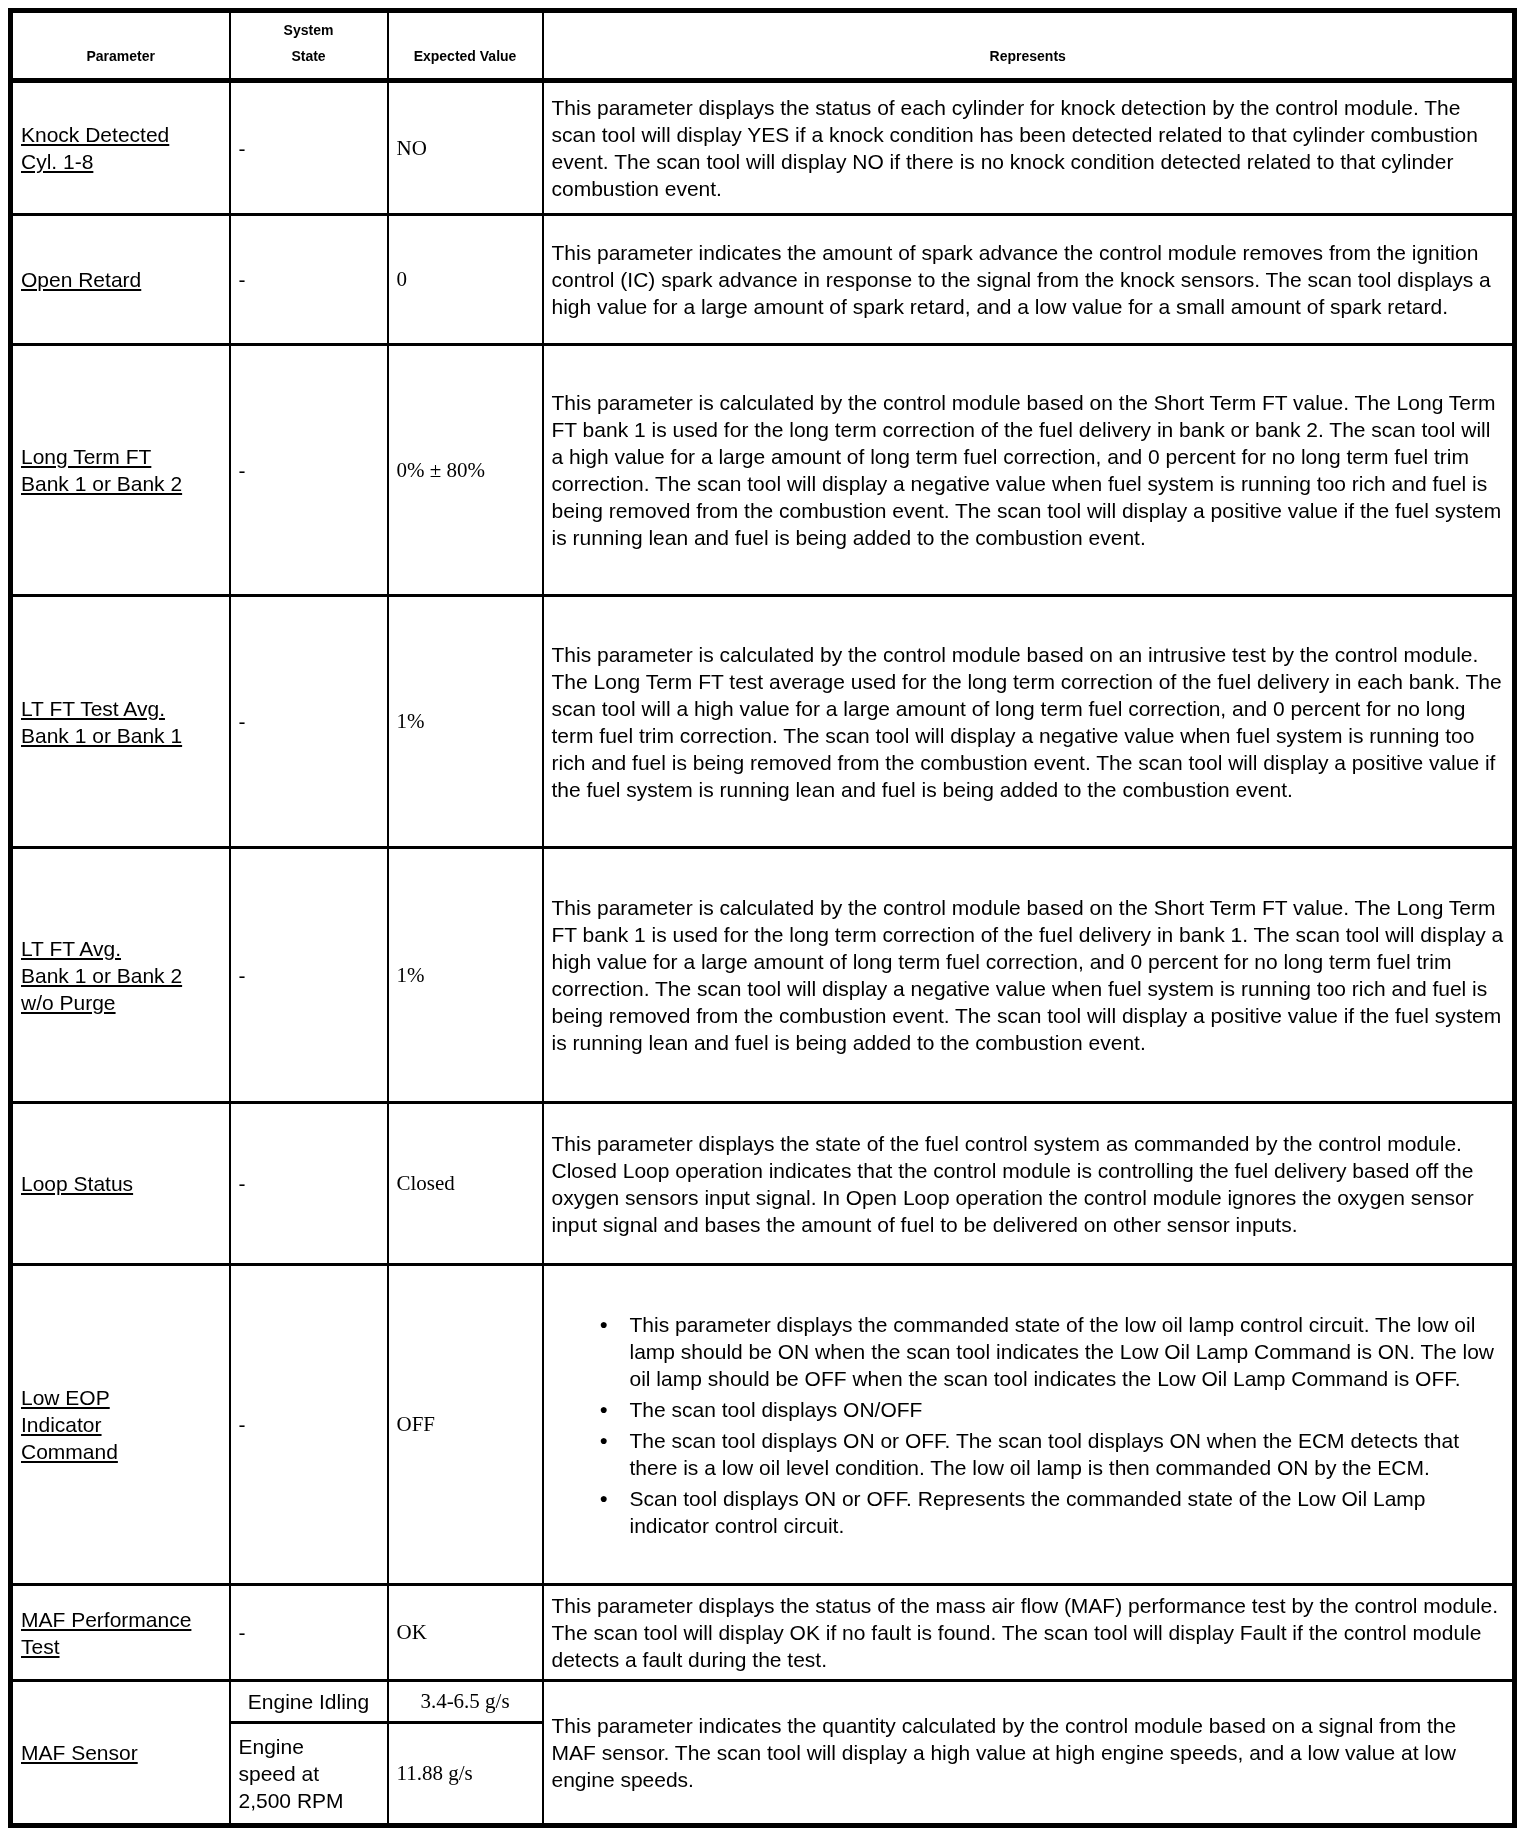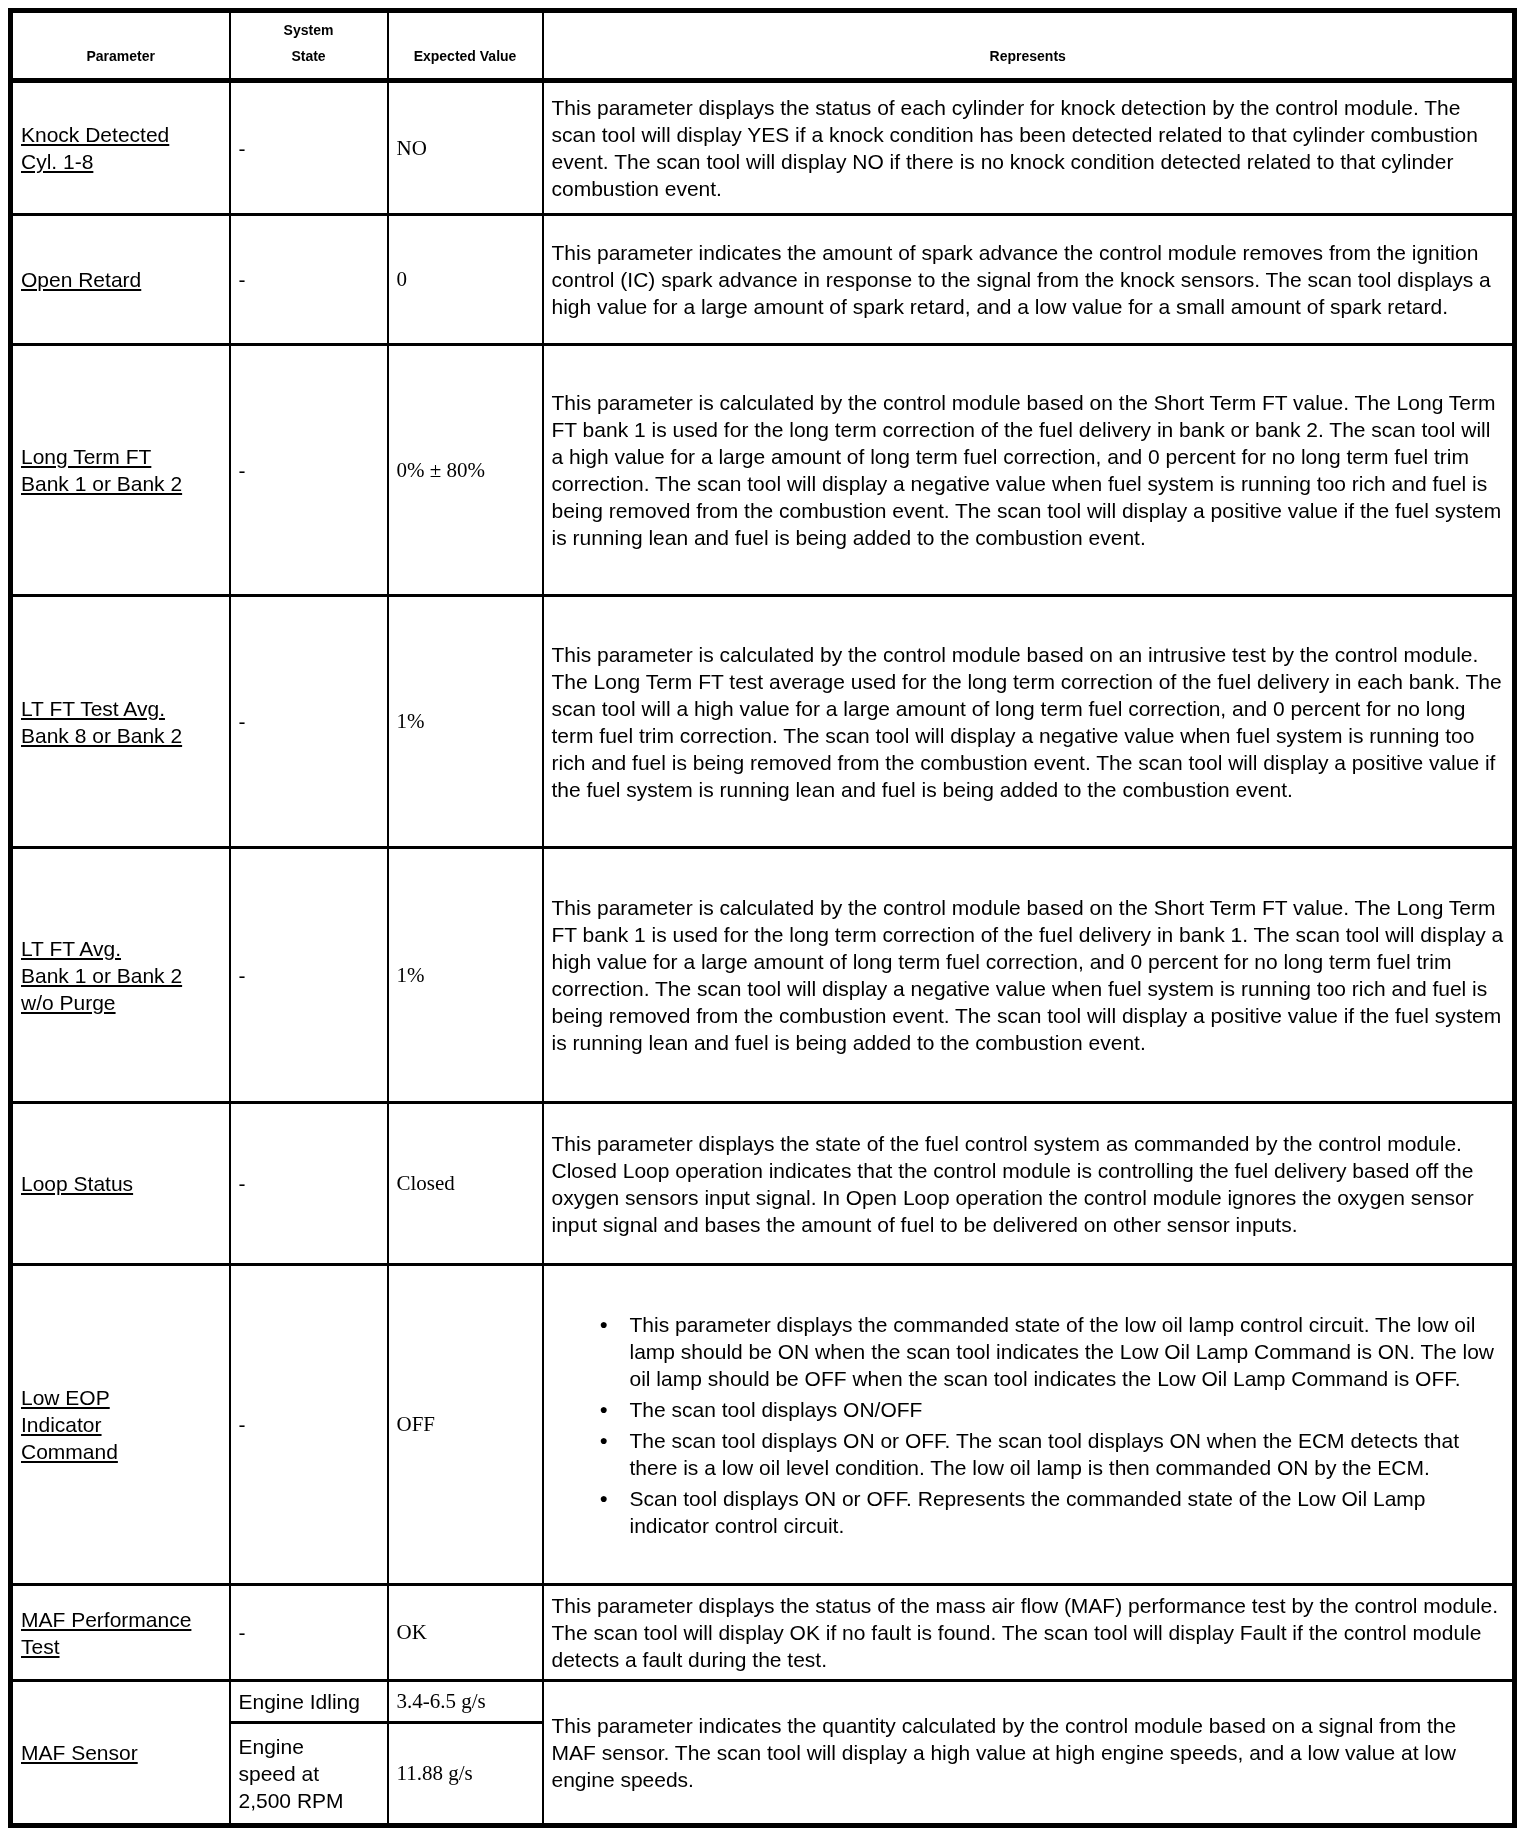--- a/index.html
+++ b/index.html
@@ -56,21 +56,21 @@
     padding-left: 6px;
   }
   td.value {
     padding-left: 7px;
     font-family: Liberation Serif, serif;
   }
   td.desc {
     padding-left: 9px;
     padding-right: 8px;
   }
-  td.subrow-a { border-bottom-width: 2px; }
+  td.subrow-a { border-bottom-width: 2px; text-align: center; }
   td.subrow-b { border-top-width: 2px; }
   ul.bullets {
     list-style: none;
     margin: 0;
     padding: 0;
   }
   ul.bullets li {
     position: relative;
     padding-left: 78px;
     margin: 4px 0;
@@ -119,21 +119,21 @@
       </tr>
       <tr style="height:251px">
         <td class="param">Long Term FT
 Bank 1 or Bank 2</td>
         <td class="state">-</td>
         <td class="value">0% ± 80%</td>
         <td class="desc">This parameter is calculated by the control module based on the Short Term FT value. The Long Term FT bank 1 is used for the long term correction of the fuel delivery in bank or bank 2. The scan tool will a high value for a large amount of long term fuel correction, and 0 percent for no long term fuel trim correction. The scan tool will display a negative value when fuel system is running too rich and fuel is being removed from the combustion event. The scan tool will display a positive value if the fuel system is running lean and fuel is being added to the combustion event.</td>
       </tr>
       <tr style="height:252px">
         <td class="param">LT FT Test Avg.
-Bank 8 or Bank 2</td>
+Bank 1 or Bank 1</td>
         <td class="state">-</td>
         <td class="value">1%</td>
         <td class="desc">This parameter is calculated by the control module based on an intrusive test by the control module. The Long Term FT test average used for the long term correction of the fuel delivery in each bank. The scan tool will a high value for a large amount of long term fuel correction, and 0 percent for no long term fuel trim correction. The scan tool will display a negative value when fuel system is running too rich and fuel is being removed from the combustion event. The scan tool will display a positive value if the fuel system is running lean and fuel is being added to the combustion event.</td>
       </tr>
       <tr style="height:255px">
         <td class="param">LT FT Avg.
 Bank 1 or Bank 2
 w/o Purge</td>
         <td class="state">-</td>
         <td class="value">1%</td>

